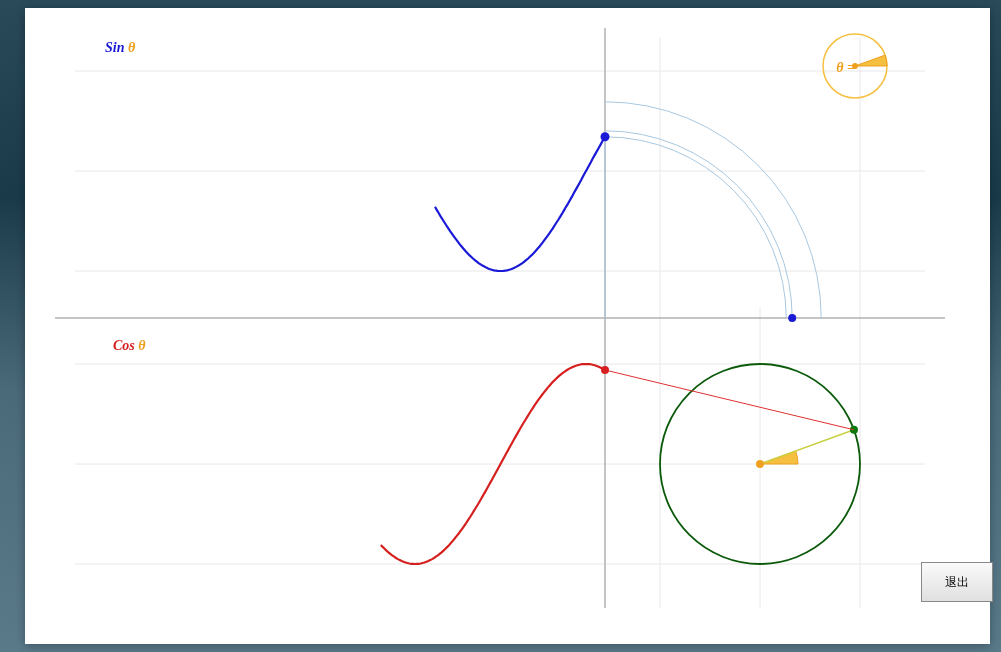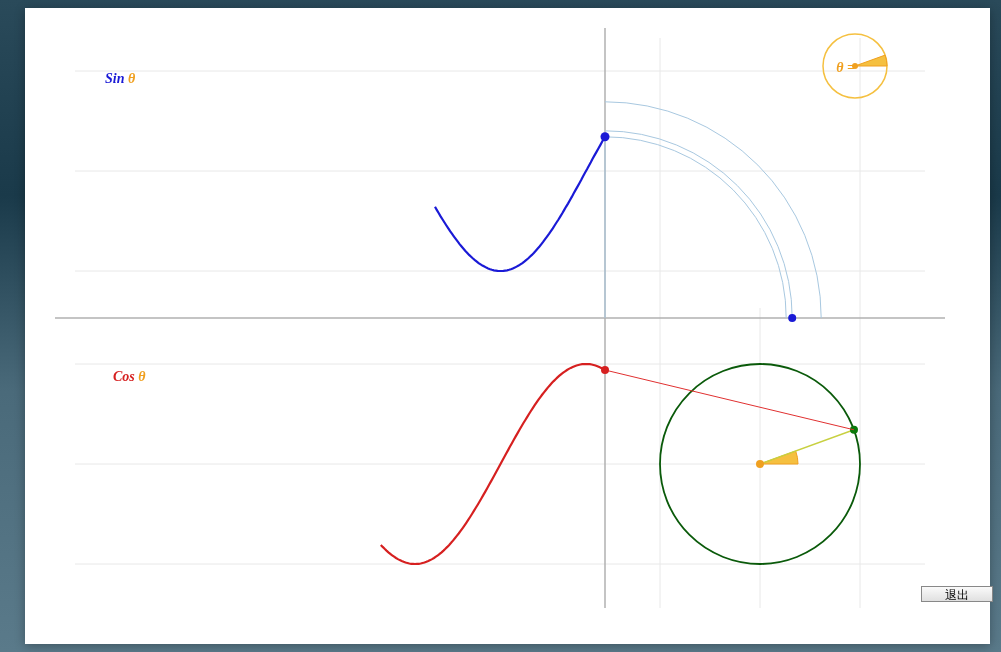--- a/index.html
+++ b/index.html
@@ -20,42 +20,41 @@
       background: #ffffff;
       box-shadow: 0 2px 10px rgba(0,0,0,0.3);
     }
     .chart-svg { display: block; }
     .sin-label, .cos-label {
       position: absolute;
       font-style: italic;
       font-weight: bold;
       font-size: 14px;
       font-family: Georgia, serif;
-      margin-top: 31px;
     }
     .sin-label { left: 80px; top: 32px; color: #1a1ad6; }
     .sin-label .theta { color: #f0a020; font-style: italic; }
     .cos-label { left: 88px; top: 330px; color: #d62020; }
     .cos-label .theta { color: #f0a020; font-style: italic; }
     .theta-eq {
       position: absolute;
       right: 135px;
       top: 52px;
       color: #f0a020;
       font-weight: bold;
       font-style: italic;
       font-size: 14px;
       font-family: Georgia, serif;
     }
     .exit-btn {
       position: absolute;
       right: 8px;
       bottom: 50px;
       width: 72px;
-      height: 16px;
+      height: 40px;
       background: linear-gradient(#fafafa, #e0e0e0);
       border: 1px solid #888;
       font-size: 12px;
       cursor: pointer;
       font-family: Liberation Sans, sans-serif;
     }
   </style>
 </head>
 <body>
 

